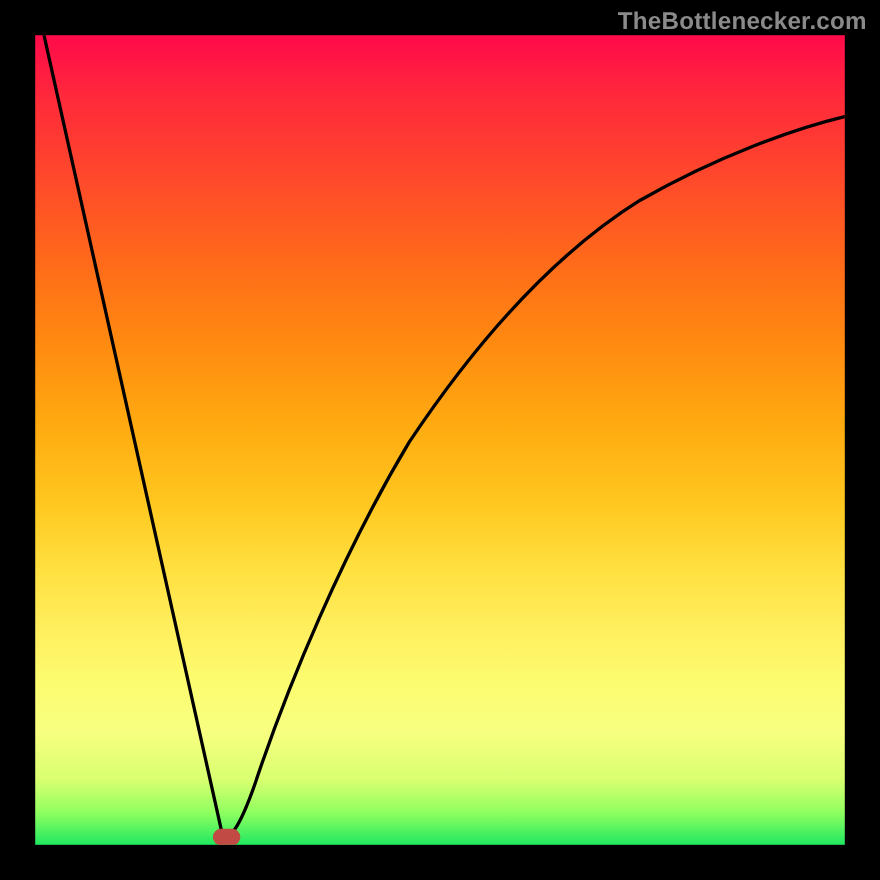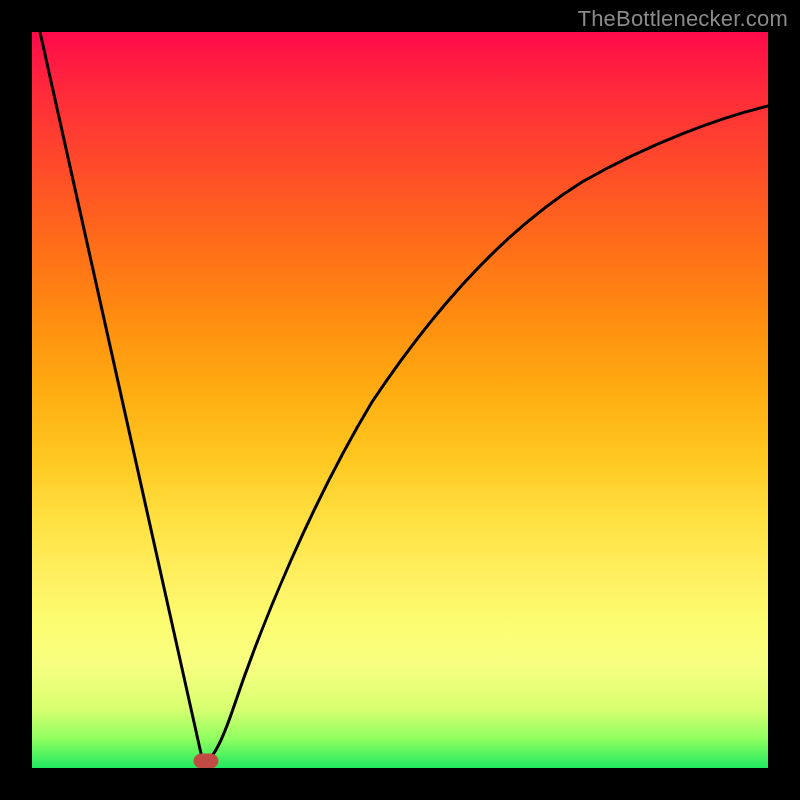--- a/index.html
+++ b/index.html
@@ -42,21 +42,21 @@
       #90ff60 96%,
       #20e860 100%
     );
   }
   .watermark {
     position: absolute;
     top: 6px;
     right: 12px;
     color: #8a8a8a;
     font-size: 22px;
-    font-weight: 400;
+    font-weight: 700;
     letter-spacing: 0.2px;
   }
   svg.curve {
     position: absolute;
     left: 0;
     top: 0;
     width: 736px;
     height: 736px;
   }
   .marker {

